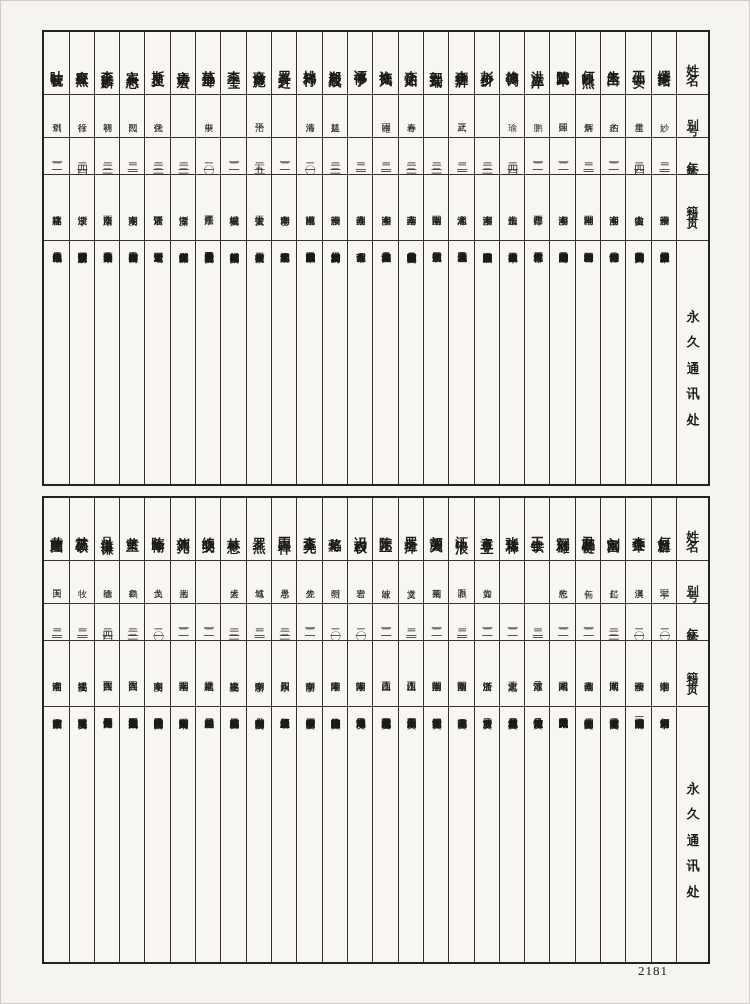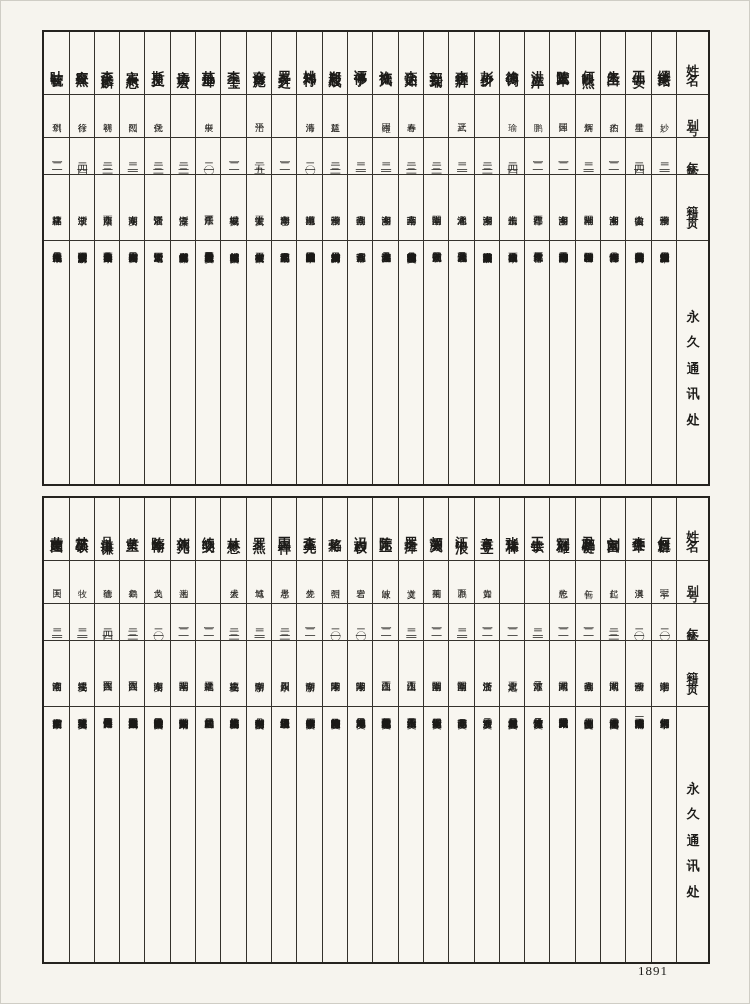--- a/index.html
+++ b/index.html
@@ -440,14 +440,14 @@
         </div>
         <div class="col person-col">
           <div class="cell c-name">黄建国</div>
           <div class="cell c-alias">天国</div>
           <div class="cell c-age">二二</div>
           <div class="cell c-native">湖南临澧</div>
           <div class="cell c-address">湖南临澧文家店信柜转</div>
         </div>
       </section>
   </div>
-  <div class="page-number">1891</div>
+  <div class="page-number">2181</div>
 </div>
 
 </body></html>

